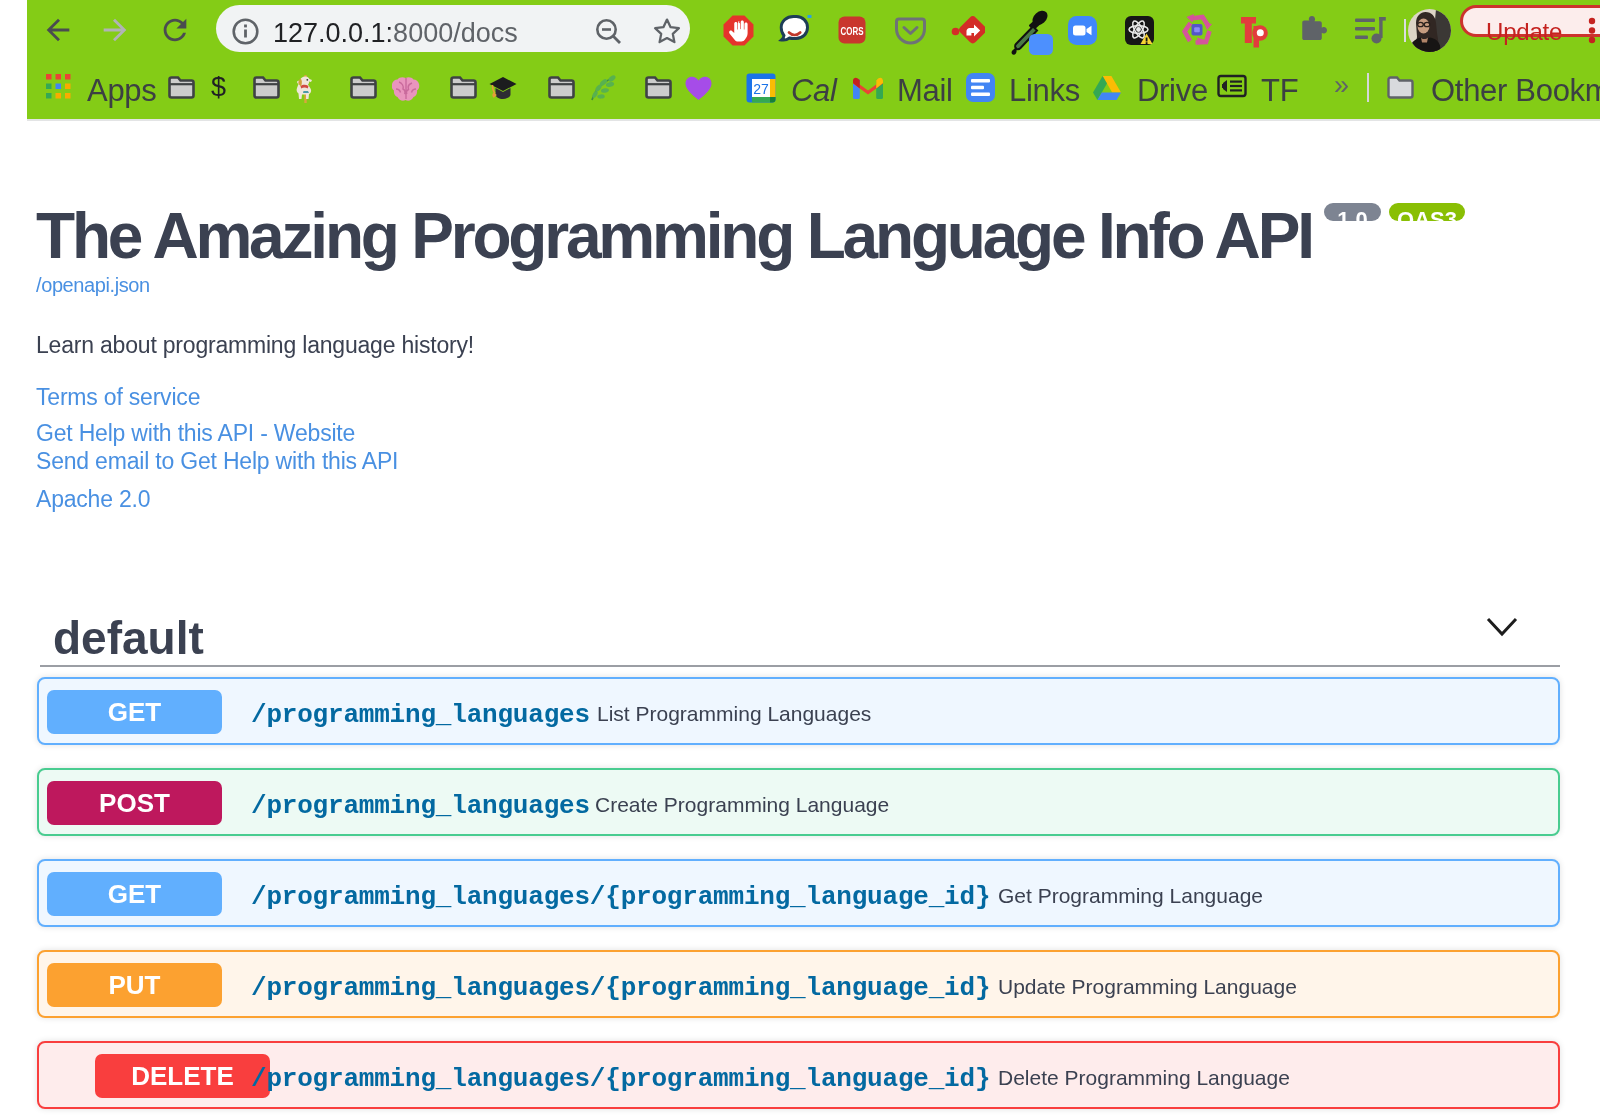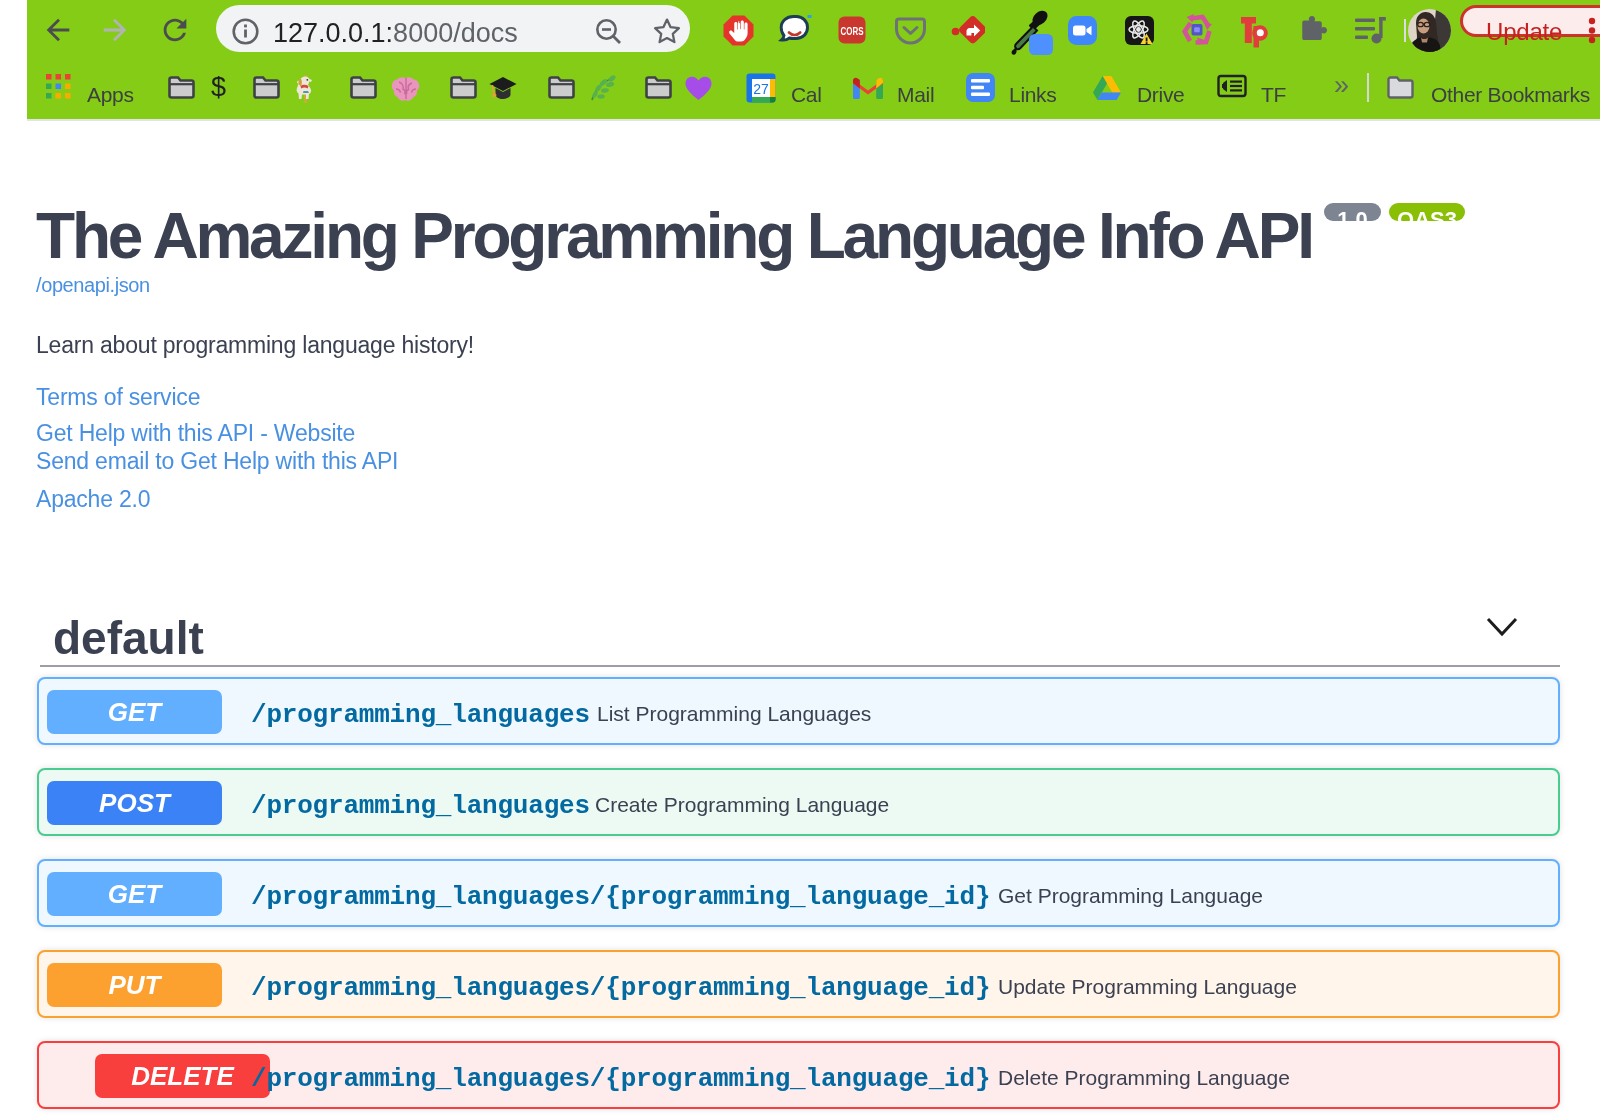--- a/index.html
+++ b/index.html
@@ -6,30 +6,30 @@
 html,body { width:1600px; height:1119px; background:#fff; font-family:"Liberation Sans", sans-serif; overflow:hidden; position:relative; }
 .abs { position:absolute; }
 svg.abs { display:block; }
 
 #chrome { position:absolute; left:0; top:0; width:1600px; height:121px; background:#84cc16; border-bottom:2px solid #e3e4e5;margin-left:27px; }
 #urlpill { position:absolute; left:189px; top:5px; width:474px; height:47px; background:#f1f3f4; border-radius:24px; }
 #urltext { position:absolute; left:246px; top:18px; font-size:27px; color:#202124; letter-spacing:0; white-space:nowrap; }
 #urltext .pth { color:#5f6368; }
 #updatebtn { position:absolute; left:1433px; top:5px; width:158px; height:32px; border:3px solid #cc332d; border-radius:25px; background:#fcedec; }
 #updatebtn .t { position:absolute; left:23px; top:10px; font-size:24px; color:#c5221f; letter-spacing:-0.2px; }
-.bmtext { position:absolute; top:83px; font-size:21px; color:#3c4043; letter-spacing:-0.3px; white-space:nowrap; }
+.bmtext { position:absolute; top:73px; font-size:31px; color:#3c4043; letter-spacing:-0.3px; white-space:nowrap; }
 
 #title { position:absolute; left:36px; top:199px; font-size:64px; font-weight:bold; color:#3b4151; letter-spacing:-3.2px; white-space:nowrap; }
 .badge { position:absolute; height:18px; border-radius:17px; color:#fff; font-weight:bold; font-size:22px; text-align:center; line-height:34px; }
 a.lnk { color:#4990e2; text-decoration:none; }
 .body23 { position:absolute; left:36px; font-size:23px; color:#3b4151; letter-spacing:-0.2px; line-height:1; }
 #deftitle { position:absolute; left:53px; top:611px; font-size:46px; font-weight:bold; color:#3b4151; }
 #divider { position:absolute; left:40px; top:665px; width:1520px; height:2px; background:#9b9ea4; }
 .oprow { position:absolute; left:37px; width:1523px; height:68px; border-radius:8px; border:2px solid; box-shadow:0 0 6px rgba(0,0,0,0.12); }
-.pill { position:absolute; left:8px; top:11px; width:175px; height:44px; border-radius:7px; color:#fff; font-weight:bold; font-size:26px; text-align:center; line-height:44px; letter-spacing:0;font-style:italic; }
+.pill { position:absolute; left:8px; top:11px; width:175px; height:44px; border-radius:7px; color:#fff; font-weight:bold; font-size:26px; text-align:center; line-height:44px; letter-spacing:0; }
 .pth2 { position:absolute; left:212px; top:23px; font-family:"Liberation Mono",monospace; font-weight:bold; font-size:26px; color:#0369a1; line-height:1; letter-spacing:-0.2px; }
 .summ { position:absolute; top:24px; font-size:21px; color:#3b4151; line-height:1; letter-spacing:0; }
 </style>
 </head>
 <body>
 <div id="chrome">
   <div id="urlpill"></div>
   <div id="urltext">127.0.0.1:<span class="pth">8000/docs</span></div>
 
   <svg class="abs" style="left:14px; top:13px;" width="34" height="34" viewBox="0 0 24 24">
@@ -297,21 +297,21 @@
     <rect x="13" y="9.5" width="12" height="2.2" fill="#202124"></rect>
     <rect x="13" y="13.9" width="12" height="2.2" fill="#202124"></rect>
     <rect x="13" y="18.3" width="12" height="2.2" fill="#202124"></rect>
   </svg>
 
   <svg class="abs" style="left:1359px; top:76px;" width="29" height="23" viewBox="0 0 29 23">
       <path d="M2.5 3.5 c0-1.1 0.9-2 2-2 h6.5 l2.5 3 h11 c1.1 0 2 0.9 2 2 v13 c0 1.1-0.9 2-2 2 h-20 c-1.1 0-2-0.9-2-2 z" fill="#d8dadd" stroke="#5f6368" stroke-width="2.4"></path>
     </svg>
   <div class="bmtext" style="left:60px;">Apps</div>
   <div class="bmtext" style="left:184px; font-size:27px; top:72px; letter-spacing:0; color:#202124;">$</div>
-  <div class="bmtext" style="left:764px;">Cal</div>
+  <div class="bmtext" style="left:764px;font-style:italic;">Cal</div>
   <div class="bmtext" style="left:870px;">Mail</div>
   <div class="bmtext" style="left:982px;">Links</div>
   <div class="bmtext" style="left:1110px;">Drive</div>
   <div class="bmtext" style="left:1234px;">TF</div>
   <div class="bmtext" style="left:1307px; font-size:27px; top:70px; color:#5f6368;">»</div>
   <div style="position:absolute; left:1340px; top:73px; width:2px; height:29px; background:#d5d7d9;"></div>
   <div class="bmtext" style="left:1404px;">Other Bookmarks</div>
 </div>
 
 <div id="title">The Amazing Programming Language Info API</div>
@@ -329,21 +329,21 @@
 <svg class="abs" style="left:1486px; top:617px;" width="32" height="21" viewBox="0 0 32 21">
     <path d="M2 2 L16 17 L30 2" fill="none" stroke="#1d1d1d" stroke-width="3"></path>
   </svg>
 
 <div class="oprow" style="top:677px; background:#eff7ff; border-color:#61affe;">
   <div class="pill" style="background:#61affe;">GET</div>
   <div class="pth2">/programming_languages</div>
   <div class="summ" style="left:558px;">List Programming Languages</div>
 </div>
 <div class="oprow" style="top:768px; background:#edfaf4; border-color:#49cc90;">
-  <div class="pill" style="background:#3b82f6;">POST</div>
+  <div class="pill" style="background:#be185d;">POST</div>
   <div class="pth2">/programming_languages</div>
   <div class="summ" style="left:556px;">Create Programming Language</div>
 </div>
 <div class="oprow" style="top:859px; background:#eff7ff; border-color:#61affe;">
   <div class="pill" style="background:#61affe;">GET</div>
   <div class="pth2">/programming_languages/{programming_language_id}</div>
   <div class="summ" style="left:959px;">Get Programming Language</div>
 </div>
 <div class="oprow" style="top:950px; background:#fff5ea; border-color:#fca130;">
   <div class="pill" style="background:#fca130;">PUT</div>

